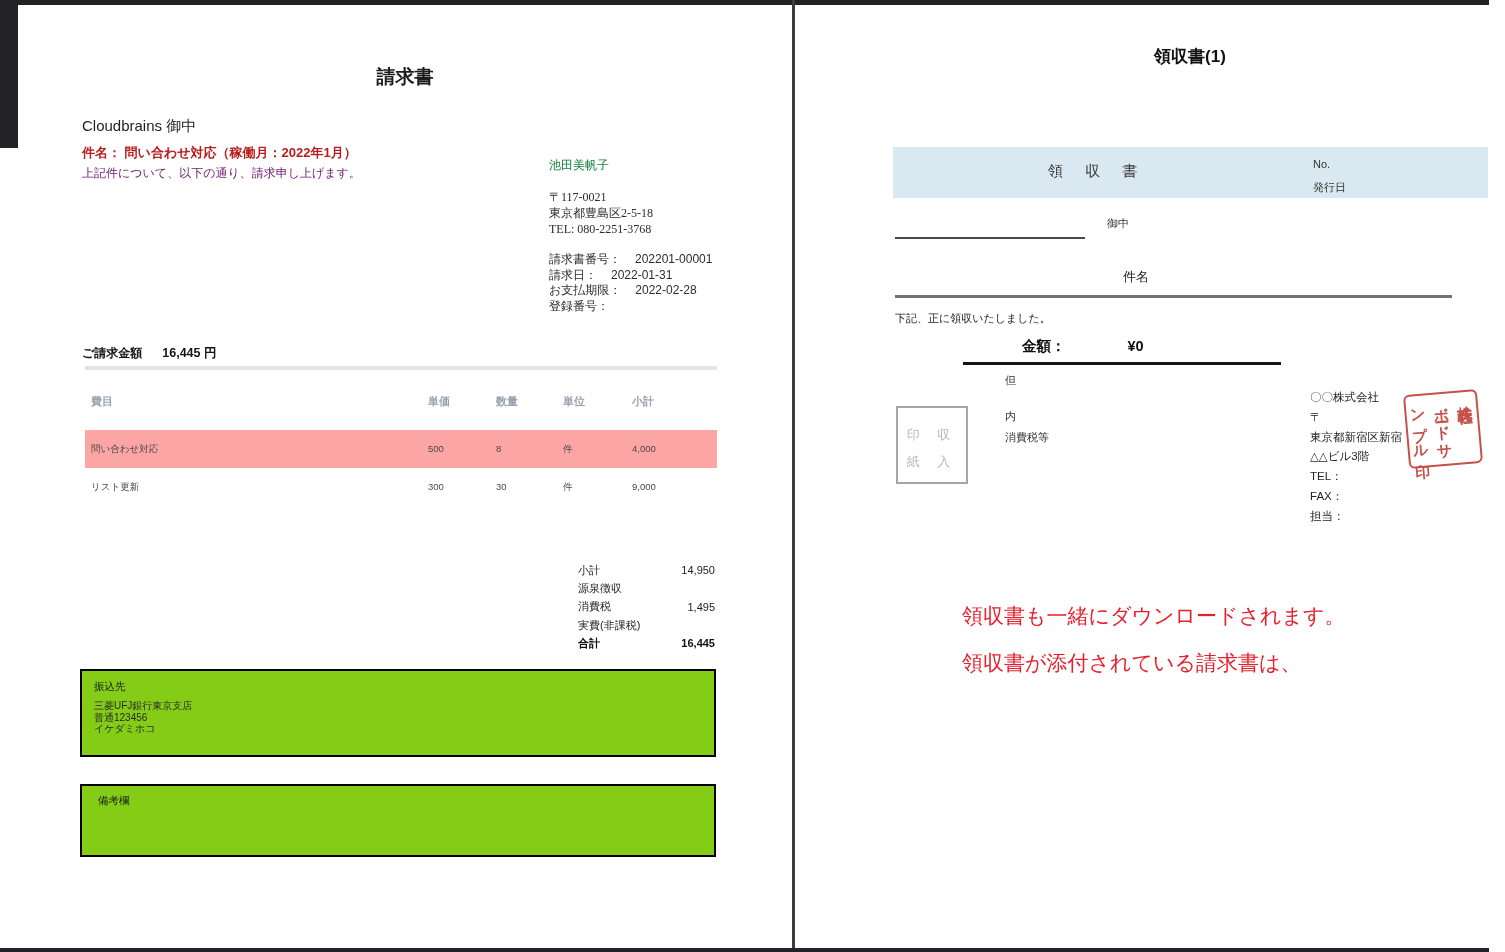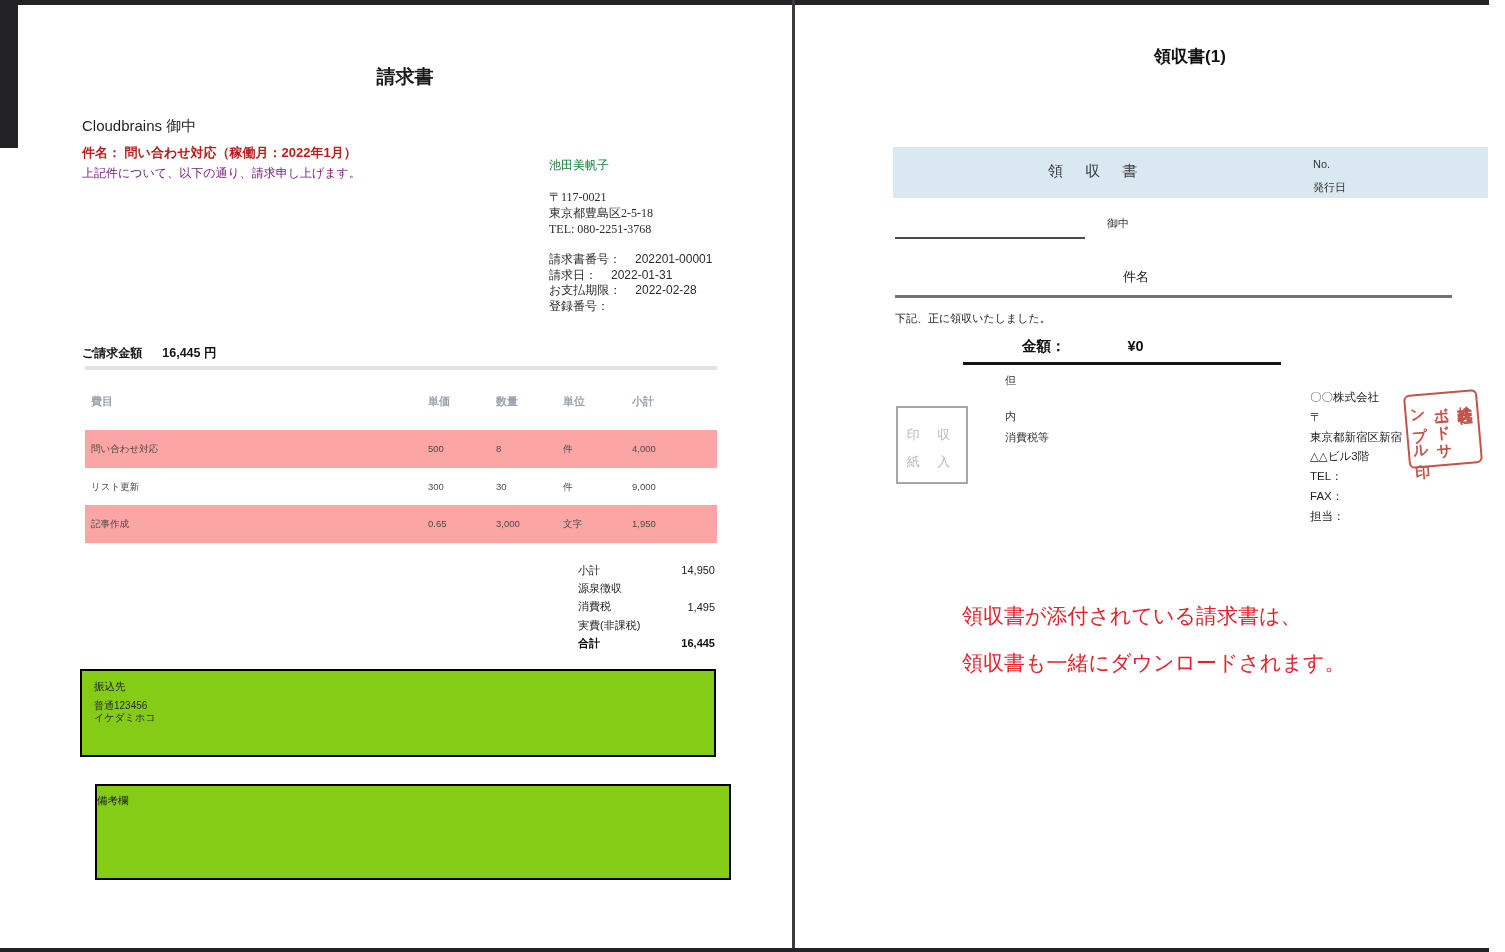--- a/index.html
+++ b/index.html
@@ -41,21 +41,21 @@
   .trow{position:relative;width:632px;height:37.5px;font-size:9.5px;color:#4a4a4a;}
   .trow .cell{top:0;line-height:37.5px;}
   .trow.shade{background:#fca5a5;}
 
   .totals{left:578px;top:561px;width:137px;font-size:11px;color:#222;}
   .t-line{display:flex;justify-content:space-between;height:18.3px;align-items:center;}
   .t-line.bold{font-weight:bold;color:#101010;}
 
   .box{border:2px solid #000;box-sizing:border-box;background:#84cc16;}
   .bank-box{left:80px;top:669px;width:636px;height:88px;padding:9px 12px;}
-  .notes-box{left:80px;top:784px;width:636px;height:96px;padding:8px 0;margin-left:15px;}
+  .notes-box{left:80px;top:784px;width:636px;height:73px;padding:8px 16px;}
   .box-label{font-size:10.5px;color:#1d1d1d;}
   .bank-lines{margin-top:6px;font-size:10px;line-height:11.5px;color:#2a2a2a;}
 
   
   .rc-title{left:1000px;top:45px;width:380px;text-align:center;font-size:17px;font-weight:bold;color:#111;margin:0;}
   .rc-banner{left:893px;top:147px;width:595px;height:51px;background:#d9e8f1;}
   .rc-banner-title{position:absolute;left:155px;top:15px;font-size:15px;letter-spacing:9px;color:#3a3a3a;}
   .rc-banner-meta{position:absolute;left:420px;top:6px;font-size:11px;line-height:23px;color:#333;}
   .rc-underline{left:895px;top:237px;width:190px;height:0;border-bottom:2px solid #4a4a4a;}
   .rc-onchu{left:1107px;top:216px;font-size:11px;color:#333;}
@@ -137,27 +137,20 @@
         <span class="cell c3">件</span>
         <span class="cell c4">4,000</span>
       </div>
       <div class="trow">
         <span class="cell c0">リスト更新</span>
         <span class="cell c1">300</span>
         <span class="cell c2">30</span>
         <span class="cell c3">件</span>
         <span class="cell c4">9,000</span>
       </div>
-      <div class="trow shade">
-        <span class="cell c0">記事作成</span>
-        <span class="cell c1">0.65</span>
-        <span class="cell c2">3,000</span>
-        <span class="cell c3">文字</span>
-        <span class="cell c4">1,950</span>
-      </div>
     </div>
 
     <div class="abs totals">
       <div class="t-line">
         <span>小計</span>
         <span>14,950</span>
       </div>
       <div class="t-line">
         <span>源泉徴収</span>
         <span></span>
@@ -172,20 +165,21 @@
       </div>
       <div class="t-line bold">
         <span>合計</span>
         <span>16,445</span>
       </div>
     </div>
 
     <div class="abs box bank-box">
       <div class="box-label">振込先</div>
       <div class="bank-lines">
+        <div>三菱UFJ銀行東京支店</div>
         <div>普通123456</div>
         <div>イケダミホコ</div>
       </div>
     </div>
 
     <div class="abs box notes-box">
       <div class="box-label">備考欄</div>
     </div>
   </section>
 
@@ -233,18 +227,18 @@
       <div>担当：</div>
     </div>
 
     <div class="abs rc-seal">
       <span class="seal-col">ンプル印</span>
       <span class="seal-col">ボードサ</span>
       <span class="seal-col">株式会社</span>
     </div>
 
     <div class="abs rc-note">
+      <div>領収書も一緒にダウンロードされます。</div>
       <div>領収書が添付されている請求書は、</div>
-      <div>領収書も一緒にダウンロードされます。</div>
     </div>
   </section>
 
 </div>
 
 </body></html>

